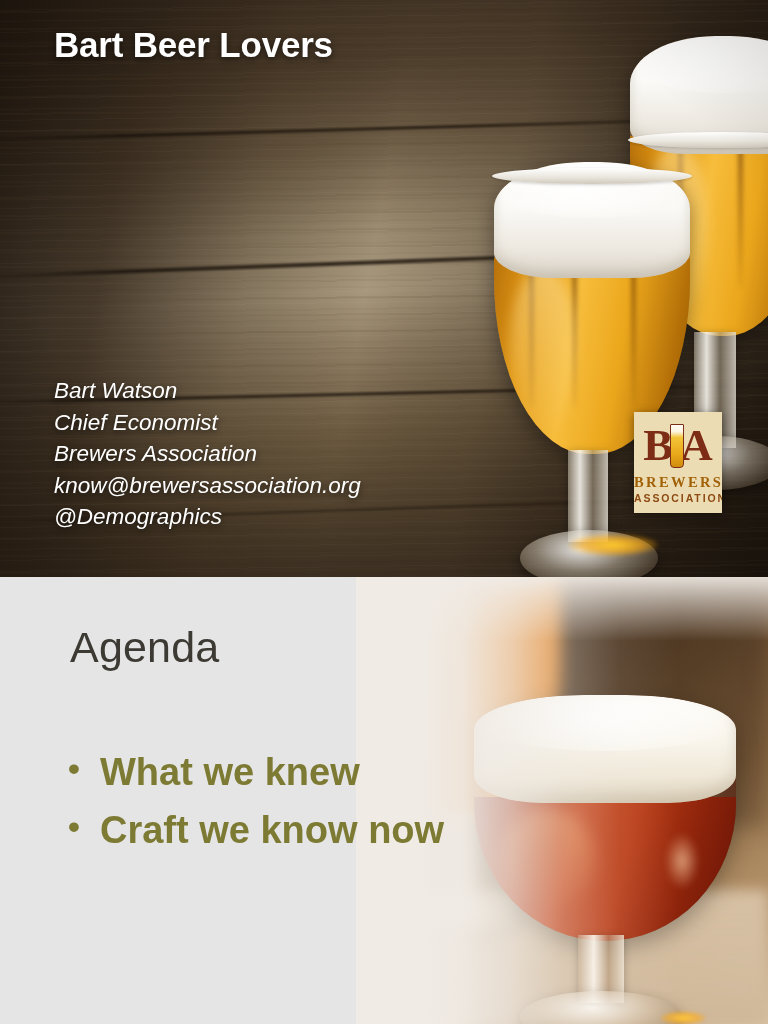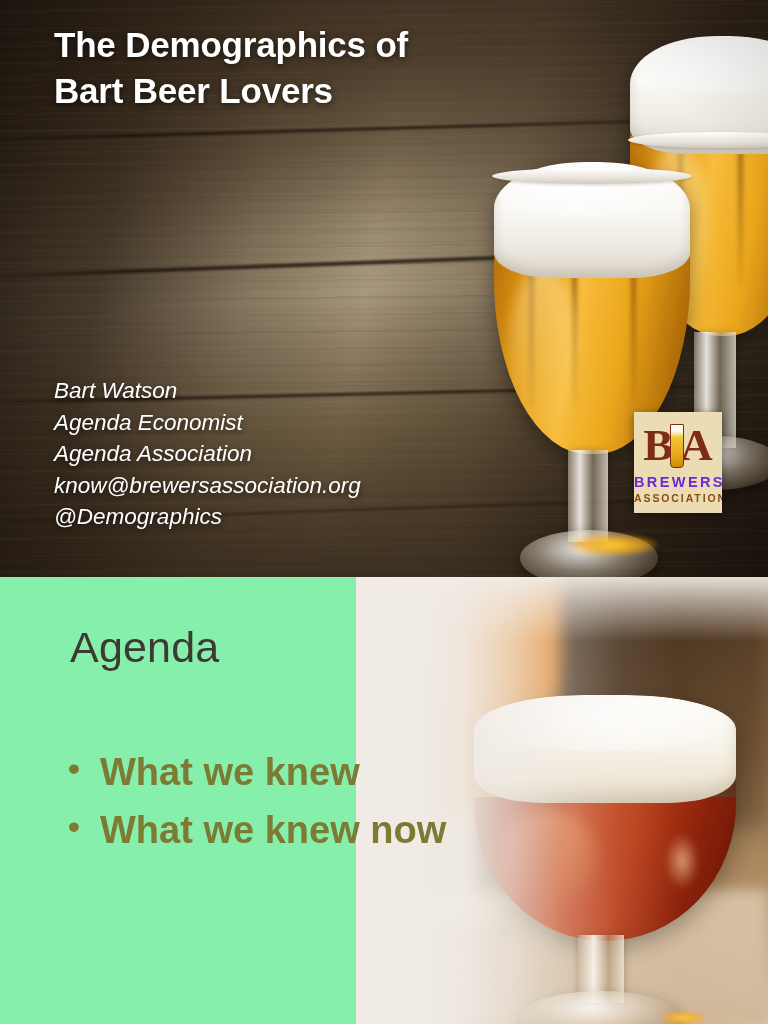--- a/index.html
+++ b/index.html
@@ -185,35 +185,35 @@
   .ba-glass{
     position:relative; width:14px; height:44px; margin:0 0px;
     background:linear-gradient(180deg,#fdfaf2 0%, #fdf6e2 16%, #f3c437 30%, #e8a81a 70%, #cf8c0c 100%);
     border:1.5px solid #7d2c16;
     border-radius:1px 1px 4px 4px;
     transform:translateY(1px);
     z-index:2;
   }
   .ba-brewers{
     position:absolute; left:0; right:0; top:62px;
-    text-align:center; color:#6d28d9;
+    text-align:center; color:#a16207;
     font-size:14.5px; font-weight:bold; letter-spacing:2.4px;
-    font-family:Liberation Sans, sans-serif;
+    font-family:Liberation Serif, serif;
   }
   .ba-assoc{
     position:absolute; left:0; right:0; top:80px;
     text-align:center; color:#8d4a12;
     font-size:10.5px; font-weight:bold; letter-spacing:1.9px;
     font-family:"Liberation Sans", sans-serif;
   }
 
   
   .slide2{
     position:absolute; left:0; top:577px; width:768px; height:447px;
-    background:#86efac; overflow:hidden;
+    background:#e5e5e5; overflow:hidden;
   }
   .s2-photo{
     position:absolute; right:0; top:0; width:412px; height:447px;
     overflow:hidden;
   }
   .s2-bg{
     position:absolute; inset:0;
     background:linear-gradient(160deg,#5a412a 0%, #6d4f32 30%, #8a6843 55%, #b49269 78%, #d8c3a4 100%);
   }
   .s2-darkband{
@@ -383,28 +383,27 @@
         <div class="stem"></div>
         <div class="foot"></div>
       </div>
 
       <div class="glow"></div>
     </div>
 
     <div class="vignette1"></div>
 
     <h1 class="s1-title">
-      <div>The Demographics of</div>
       <div>Bart Beer Lovers</div>
     </h1>
 
     <div class="s1-byline">
       <div>Bart Watson</div>
-      <div>Agenda Economist</div>
-      <div>Agenda Association</div>
+      <div>Chief Economist</div>
+      <div>Brewers Association</div>
       <div>know@brewersassociation.org</div>
       <div>@Demographics</div>
     </div>
 
     <div class="ba-logo">
       <div class="ba-mark">
         <span class="ba-letter l-b">B</span>
         <span class="ba-glass"></span>
         <span class="ba-letter l-a">A</span>
       </div>
@@ -438,17 +437,17 @@
       </div>
 
       <div class="s2-fade"></div>
       <div class="s2-fade-top"></div>
     </div>
 
     <h2 class="s2-heading">Agenda</h2>
 
     <ul class="s2-list">
       <li>What we knew</li>
-      <li>What we knew now</li>
+      <li>Craft we know now</li>
     </ul>
   </section>
 
 </div>
 
 </body></html>

